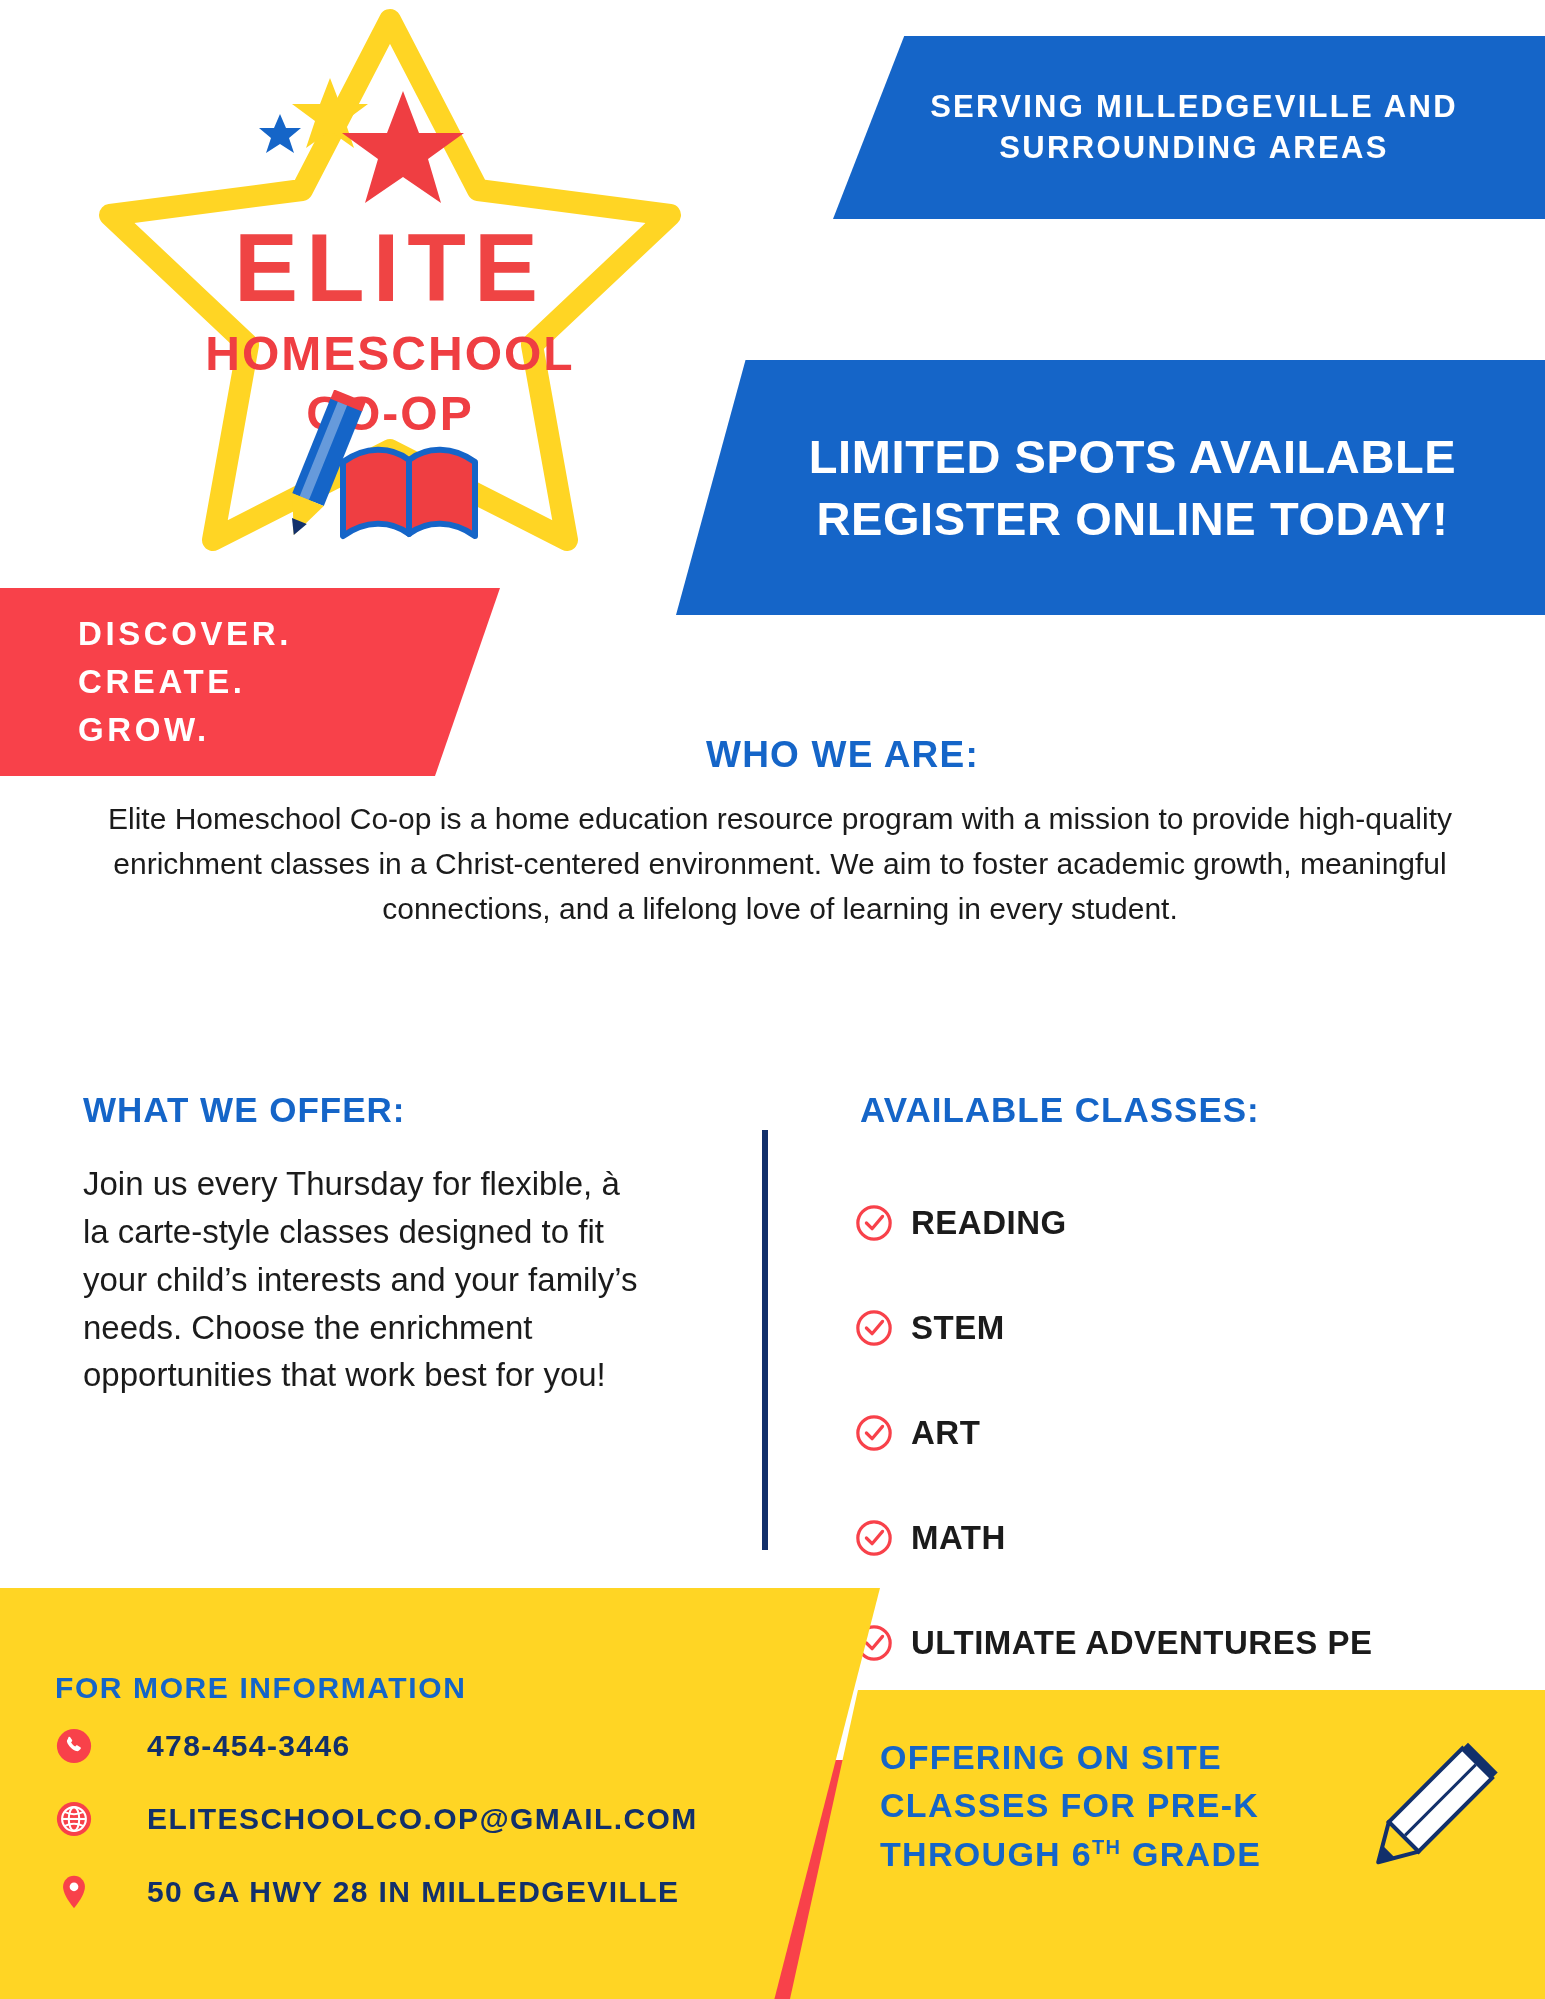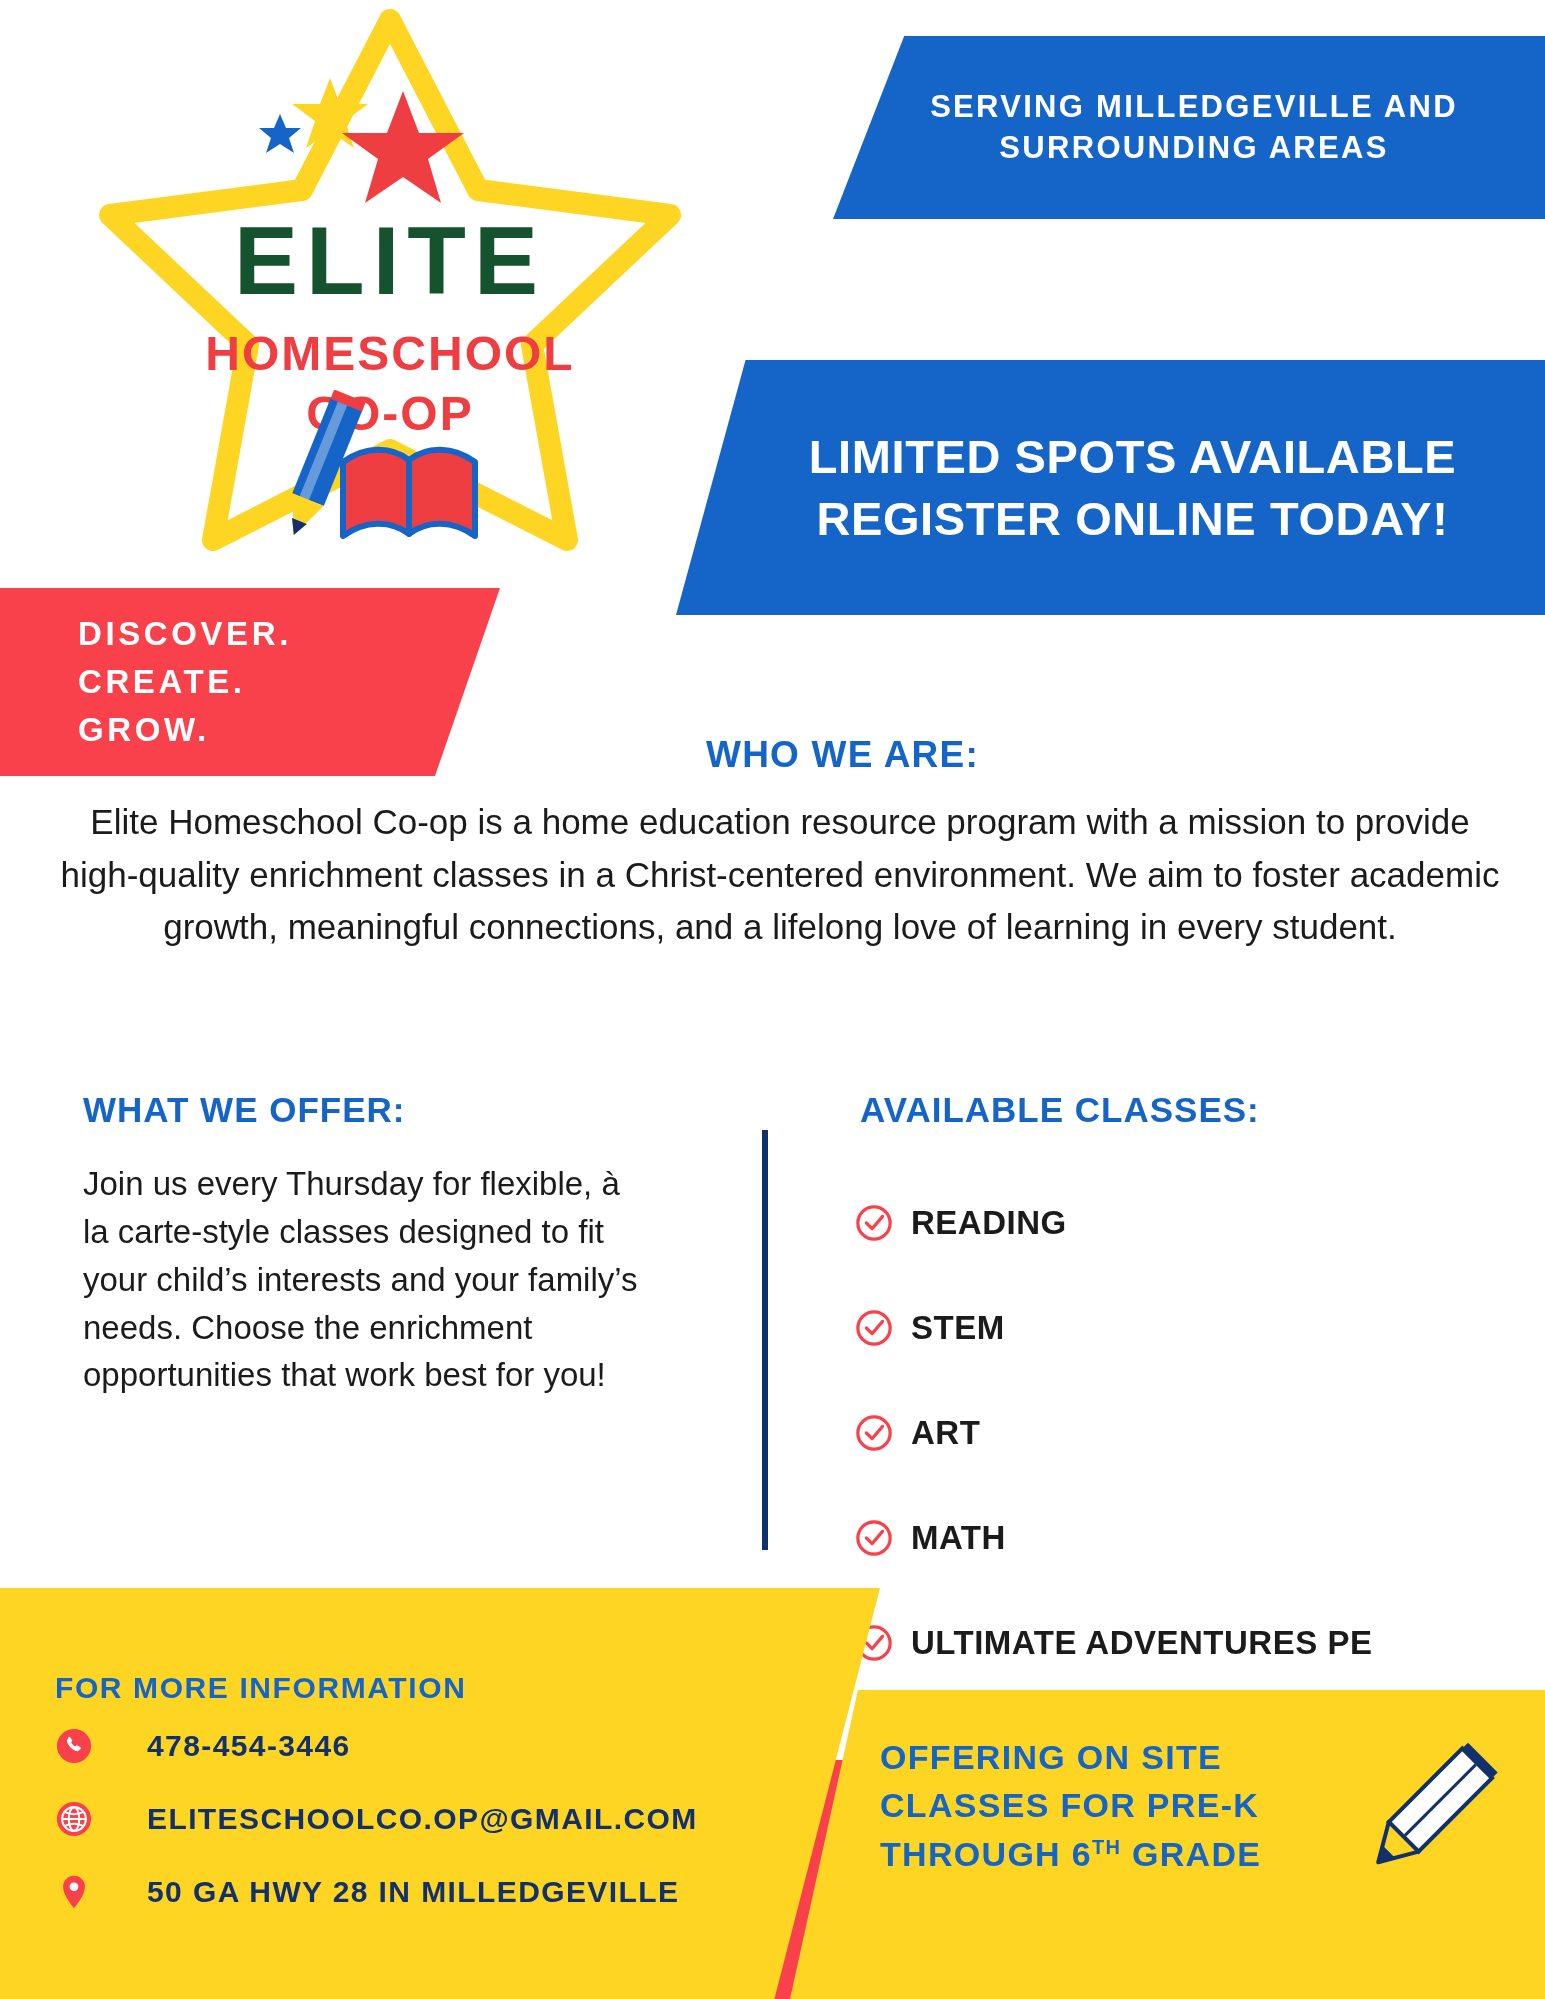--- a/index.html
+++ b/index.html
@@ -71,27 +71,27 @@
     width: 620px;
     height: 600px;
   }
   #logo-star-svg {
     position: absolute;
     top: 0;
     left: 0;
   }
   #logo-text-elite {
     position: absolute;
-    top: 213px;
+    top: 220px;
     left: 0;
     width: 620px;
     text-align: center;
     font-size: 96px;
     font-weight: bold;
-    color: #14532d;
+    color: #ef4444;
     letter-spacing: 8px;
     line-height: 1;
   }
   #logo-text-homeschool {
     position: absolute;
     top: 330px;
     left: 0;
     width: 620px;
     text-align: center;
     font-size: 48px;
@@ -152,21 +152,21 @@
     letter-spacing: 1.2px;
     padding-left: 140px;
     box-sizing: border-box;
   }
   #who-body {
     position: absolute;
     top: 796px;
     left: 60px;
     width: 1440px;
     text-align: center;
-    font-size: 35px;
+    font-size: 30px;
     color: #1b1b1b;
     line-height: 1.5;
   }
 
   
   #offer-heading {
     position: absolute;
     top: 1090px;
     left: 83px;
     font-size: 35px;

